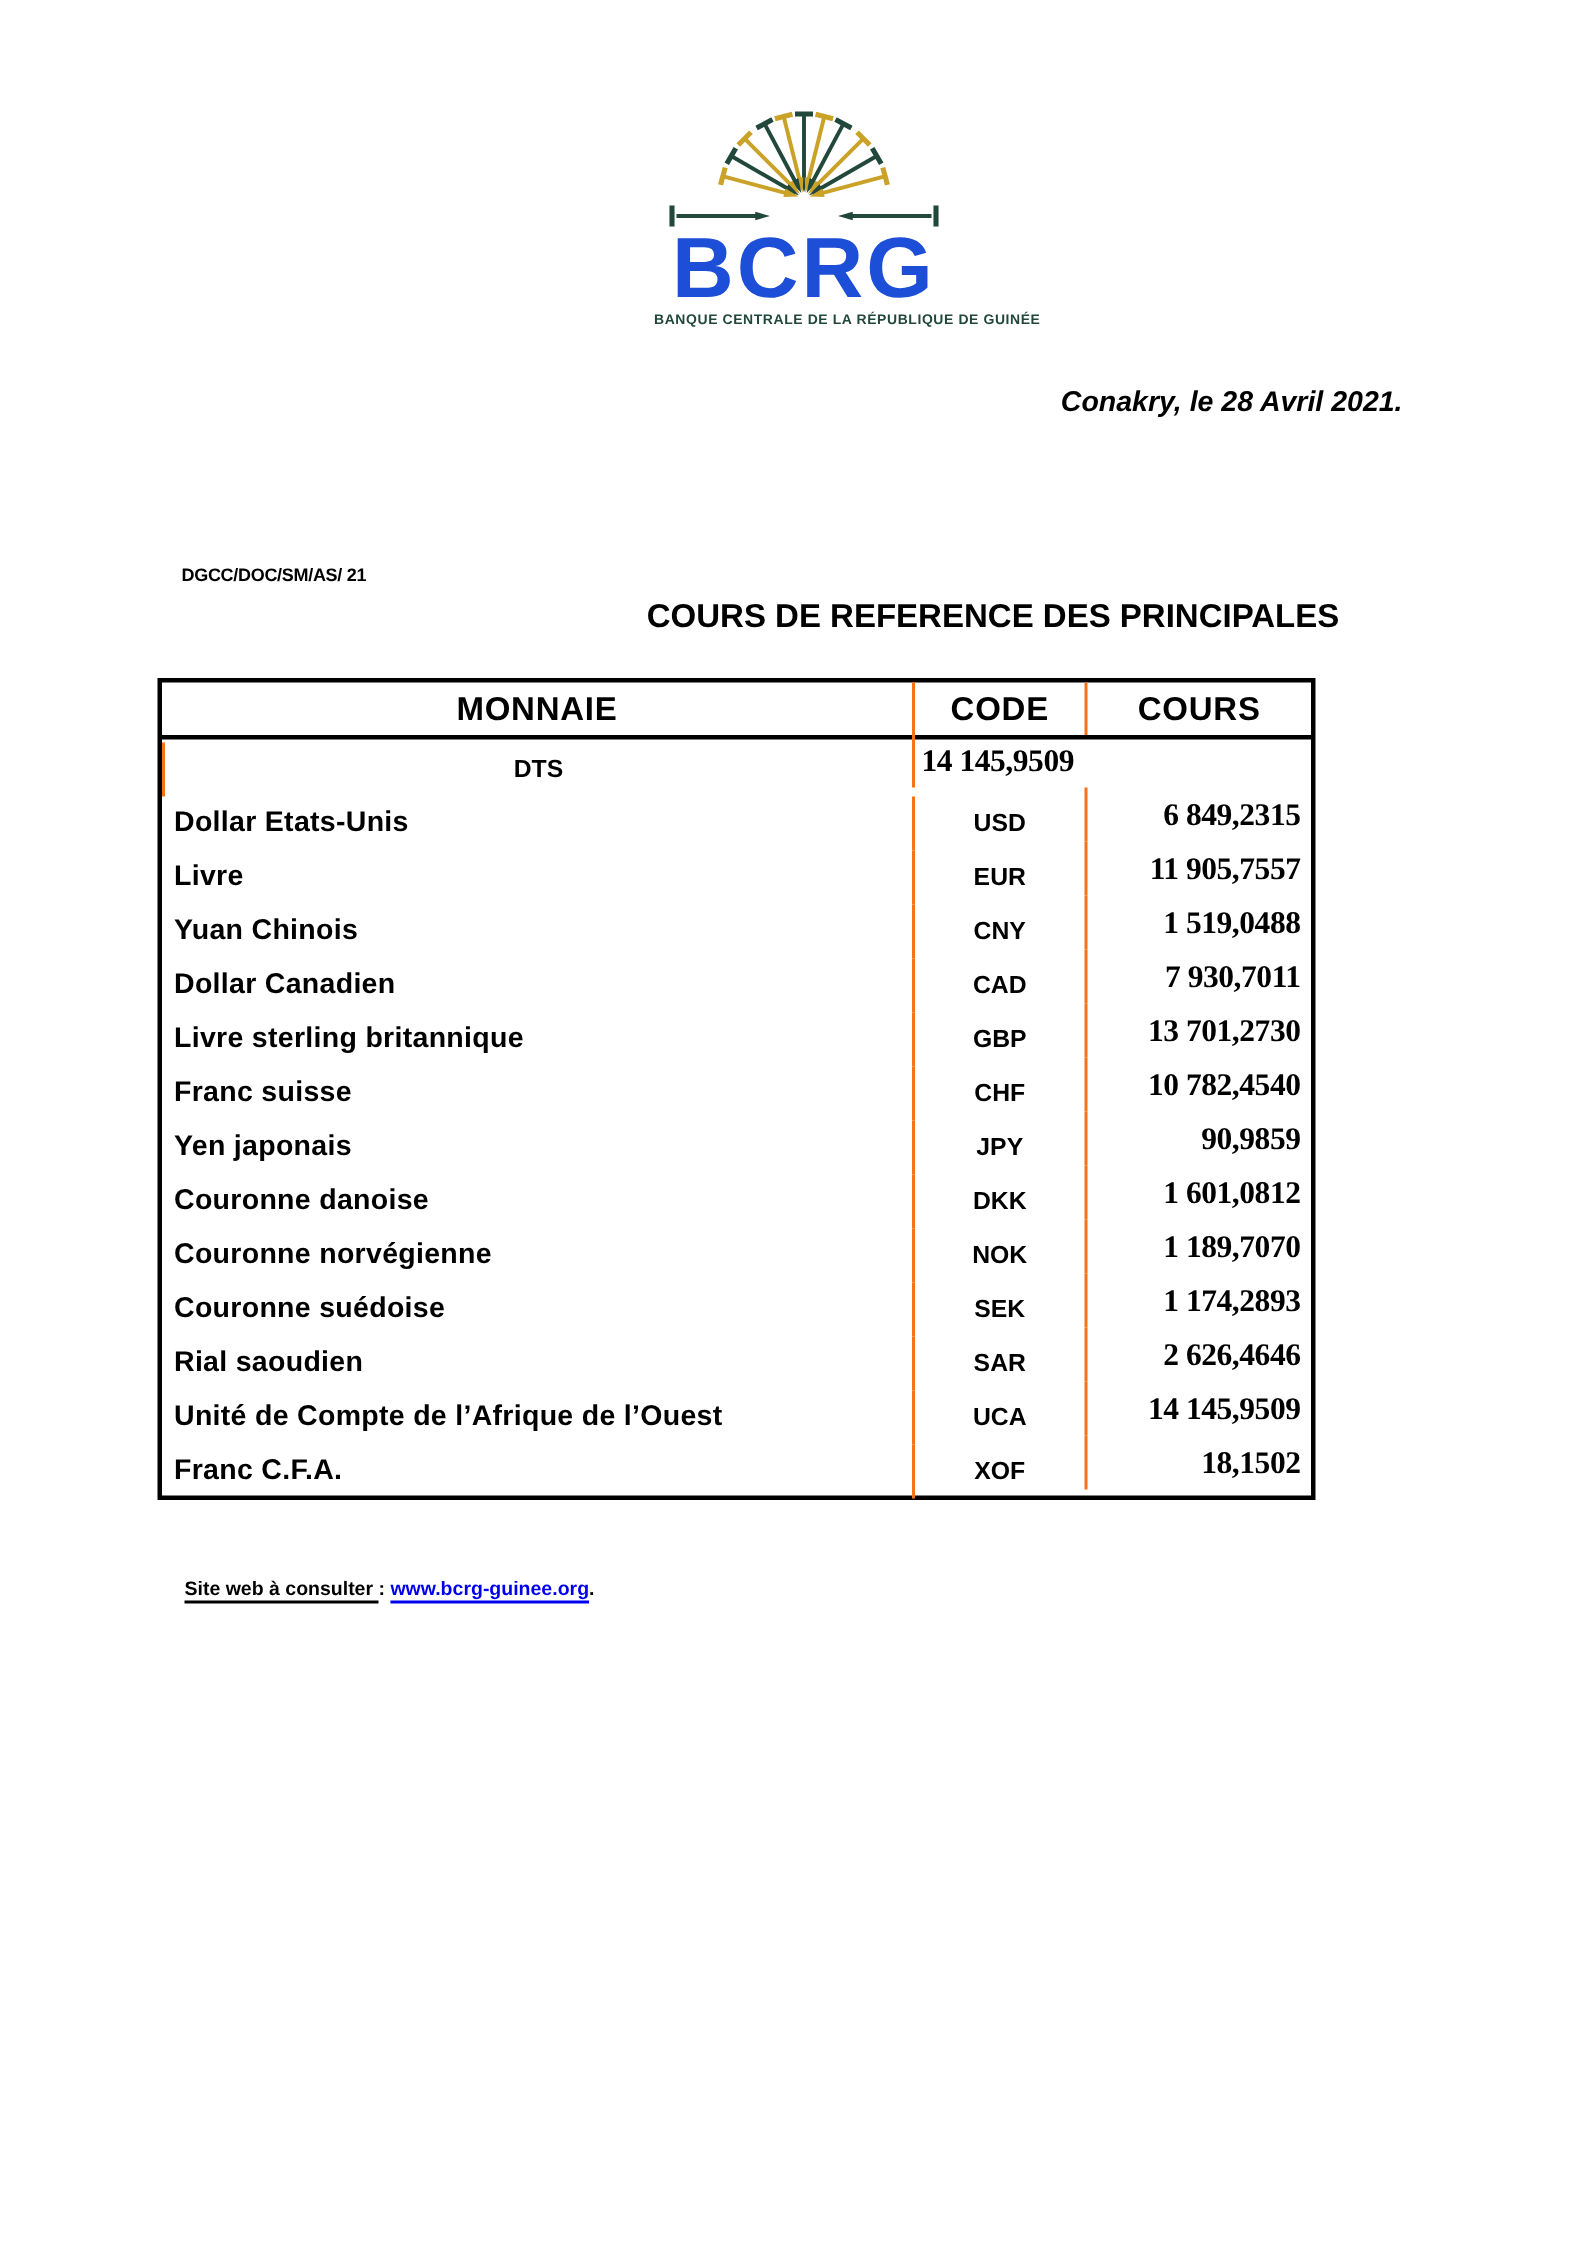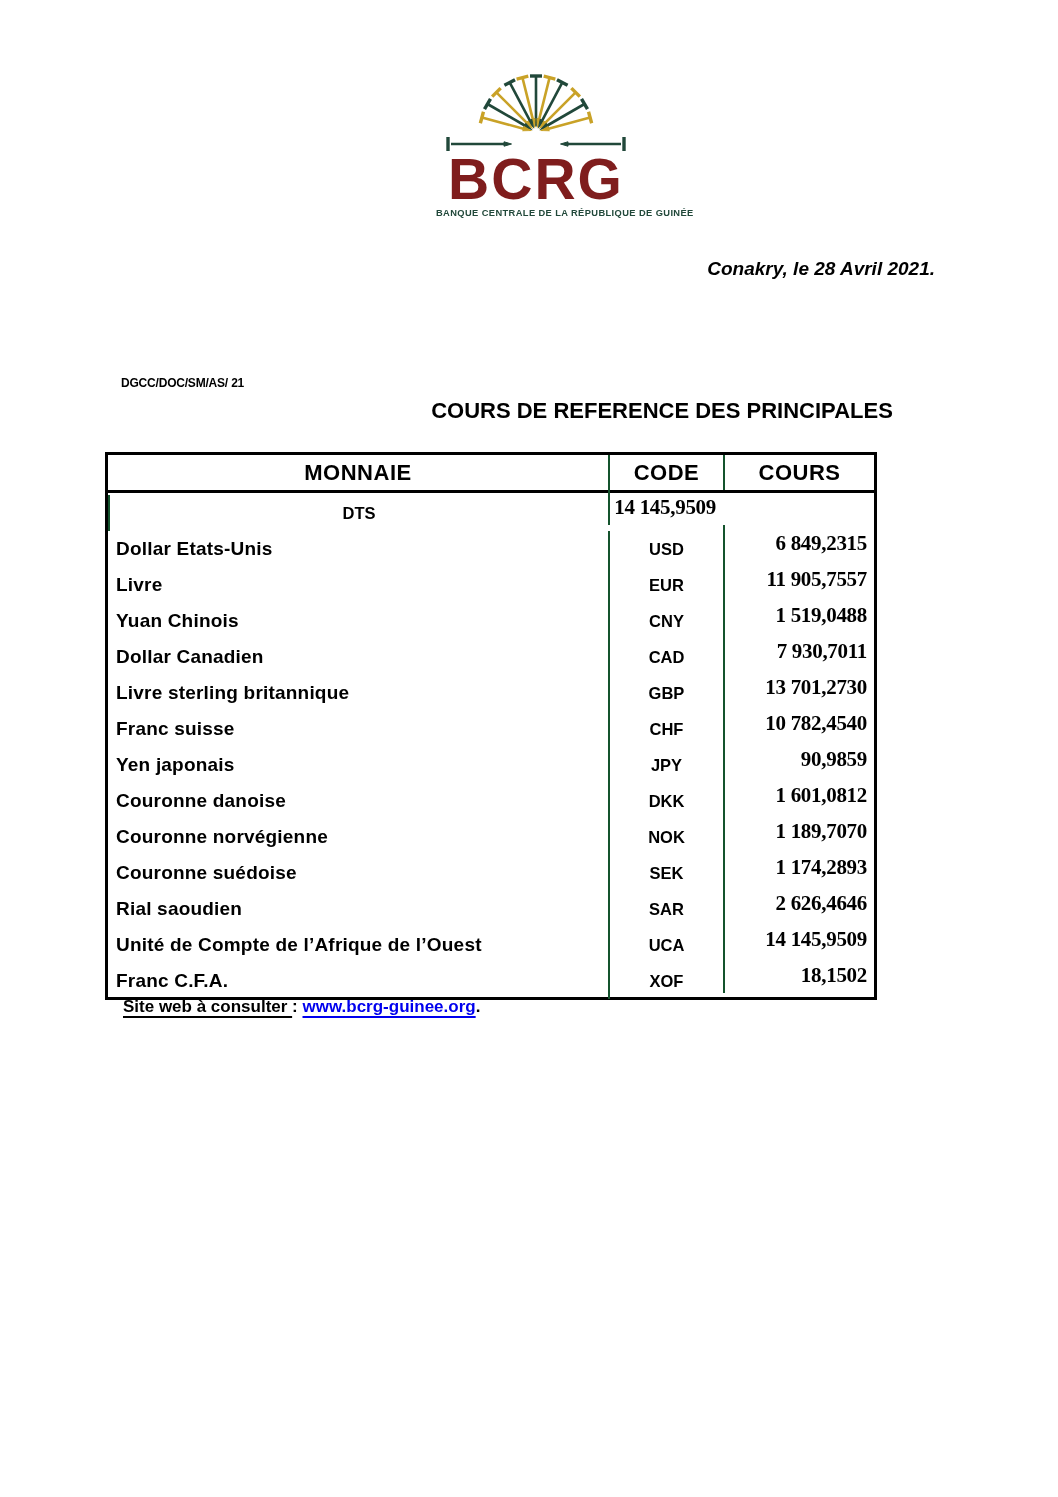--- a/index.html
+++ b/index.html
@@ -13,21 +13,21 @@
   }
 
   
   .logo-block {
     position: absolute; top: 60px; left: 436px; width: 200px;
     text-align: center;
   }
   .logo-rays { display: block; margin: 0 auto; }
   .logo-acronym {
     font-size: 57px; font-weight: bold; letter-spacing: 2px;
-    color: #7f1d1d; line-height: 50px; margin-top: -2px;
+    color: #1d4ed8; line-height: 50px; margin-top: -2px;
   }
   .logo-tagline {
     font-size: 9.3px; font-weight: bold; letter-spacing: 0.4px;
     color: #21483A; margin-top: 4px; white-space: nowrap;
   }
 
   
   .date-line {
     position: absolute; top: 258px; right: 123px;
     font-size: 19px; font-weight: bold; font-style: italic;
@@ -51,21 +51,21 @@
     position: absolute; top: 452px; left: 105px; width: 772px;
     border: 3px solid #000; background: #fff;
   }
   .thead-row, .trow {
     display: grid;
     grid-template-columns: 500px 115px 1fr;
   }
   .thead-row { height: 38px; border-bottom: 3px solid #000; }
   .trow { height: 36px; }
   .cell { display: flex; align-items: center; overflow: hidden; }
-  .code-col, .rate-col { border-left: 2px solid #14532d; }
+  .code-col, .rate-col { border-left: 2px solid #f97316; }
   .th {
     font-size: 22px; font-weight: bold; justify-content: center;
     letter-spacing: 0.5px;
   }
   .currency-cell {
     font-size: 19px; font-weight: bold; letter-spacing: 0.2px;
     padding-left: 8px; white-space: nowrap; transform: translateY(2px);
   }
   .code-cell {
     font-size: 16.5px; font-weight: bold; justify-content: center;
@@ -73,22 +73,22 @@
   }
   .rate-cell {
     font-family: "Liberation Serif", serif;
     font-size: 21px; font-weight: bold; justify-content: flex-end;
     padding-right: 7px; transform: translateY(-4px);
     letter-spacing: -0.3px;
   }
 
   
   .site-line {
-    position: absolute; top: 997px; left: 123px;
-    font-size: 17px; font-weight: bold; white-space: pre;
+    position: absolute; top: 1051px; left: 123px;
+    font-size: 13px; font-weight: bold; white-space: pre;
   }
   .site-label {
     text-decoration: underline;
     text-decoration-thickness: 2px; text-underline-offset: 4px;
   }
   .site-link {
     color: #0000EE; text-decoration: underline;
     text-decoration-thickness: 2px; text-underline-offset: 4px;
     cursor: pointer;
   }

